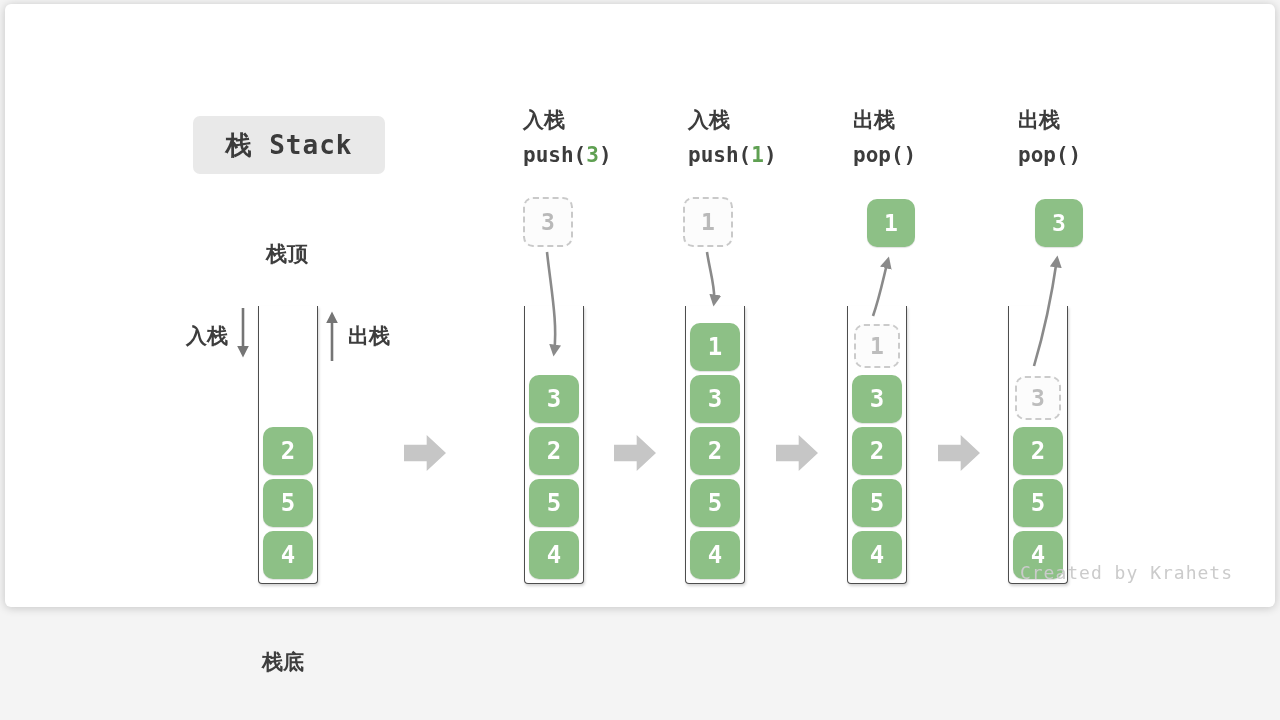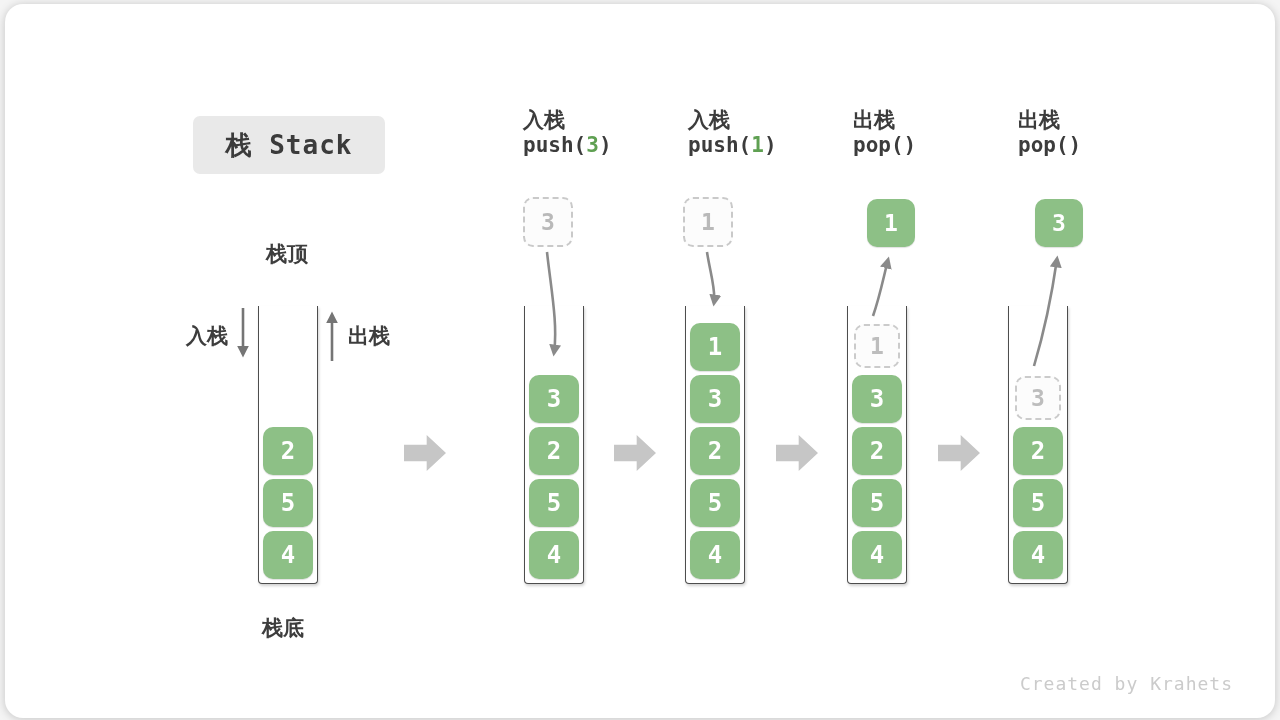--- a/index.html
+++ b/index.html
@@ -1,28 +1,28 @@
 <!DOCTYPE html>
 <html><head>
 <meta charset="utf-8">
 <style>
   * { margin:0; padding:0; box-sizing:border-box; }
   html,body { width:1280px; height:720px; background:#f4f4f4; font-family:"DejaVu Sans",sans-serif; }
   .canvas { position:relative; width:1280px; height:720px; overflow:hidden; }
-  .card { position:absolute; left:5px; top:4px; width:1270px; height:714px;
-          background:#ffffff; border-radius:18px; box-shadow:0 1px 10px rgba(0,0,0,.20); }
+  .card { position:absolute; left:5px; top:4px; width:1270px; height:603px;
+          background:#ffffff; border-radius:6px; box-shadow:0 1px 10px rgba(0,0,0,.20); }
 
   .title-box { position:absolute; left:188px; top:112px; width:192px; height:58px;
                background:#e9e9e9; border-radius:7px; display:flex; align-items:center; justify-content:center; }
   .title-box span { font-family:"DejaVu Sans Mono","DejaVu Sans",monospace; font-weight:bold;
                     font-size:26px; color:#3b3b3b; letter-spacing:1px; }
 
   .step { position:absolute; top:103px; }
   .step-name { font-size:21px; font-weight:bold; color:#3c3c3c; line-height:26px; }
-  .step-code { font-family:"DejaVu Sans Mono",monospace; font-size:21px;
+  .step-code { margin-top:10px; font-family:"DejaVu Sans Mono",monospace; font-size:21px;
                font-weight:bold; color:#3c3c3c; line-height:24px; }
   .step-code .arg { color:#5fa052; }
 
   .legend { position:absolute; font-size:21px; font-weight:bold; color:#3d3d3d; }
 
   .well { position:absolute; top:302px; width:60px; height:278px; background:#ffffff;
           border:1.6px solid #4d4d4d; border-top:none; border-radius:0 0 4px 4px;
           box-shadow:1px 2px 3px rgba(0,0,0,.18); }
 
   .cell { position:absolute; width:50px; height:48px; background:#8dc086; border-radius:10px;
@@ -69,21 +69,21 @@
     <div class="step" style="left:848px;">
       <div class="step-name">出栈</div>
       <div class="step-code"><span>pop(</span><span class="arg"></span><span>)</span></div>
     </div>
     <div class="step" style="left:1013px;">
       <div class="step-name">出栈</div>
       <div class="step-code"><span>pop(</span><span class="arg"></span><span>)</span></div>
     </div>
 
     <div class="legend" style="left:261px; top:236px;">栈顶</div>
-    <div class="legend" style="left:257px; top:610px;">栈底</div>
+    <div class="legend" style="left:257px; top:644px;">栈底</div>
     <div class="legend" style="left:181px; top:318px;">入栈</div>
     <div class="legend" style="left:343px; top:318px;">出栈</div>
 
     <div class="float-box dashed" style="left:518px; top:193px;">
         <span>3</span>
       </div>
     <div class="float-box dashed" style="left:678px; top:193px;">
         <span>1</span>
       </div>
     <div class="float-box solid" style="left:862px; top:195px;">

